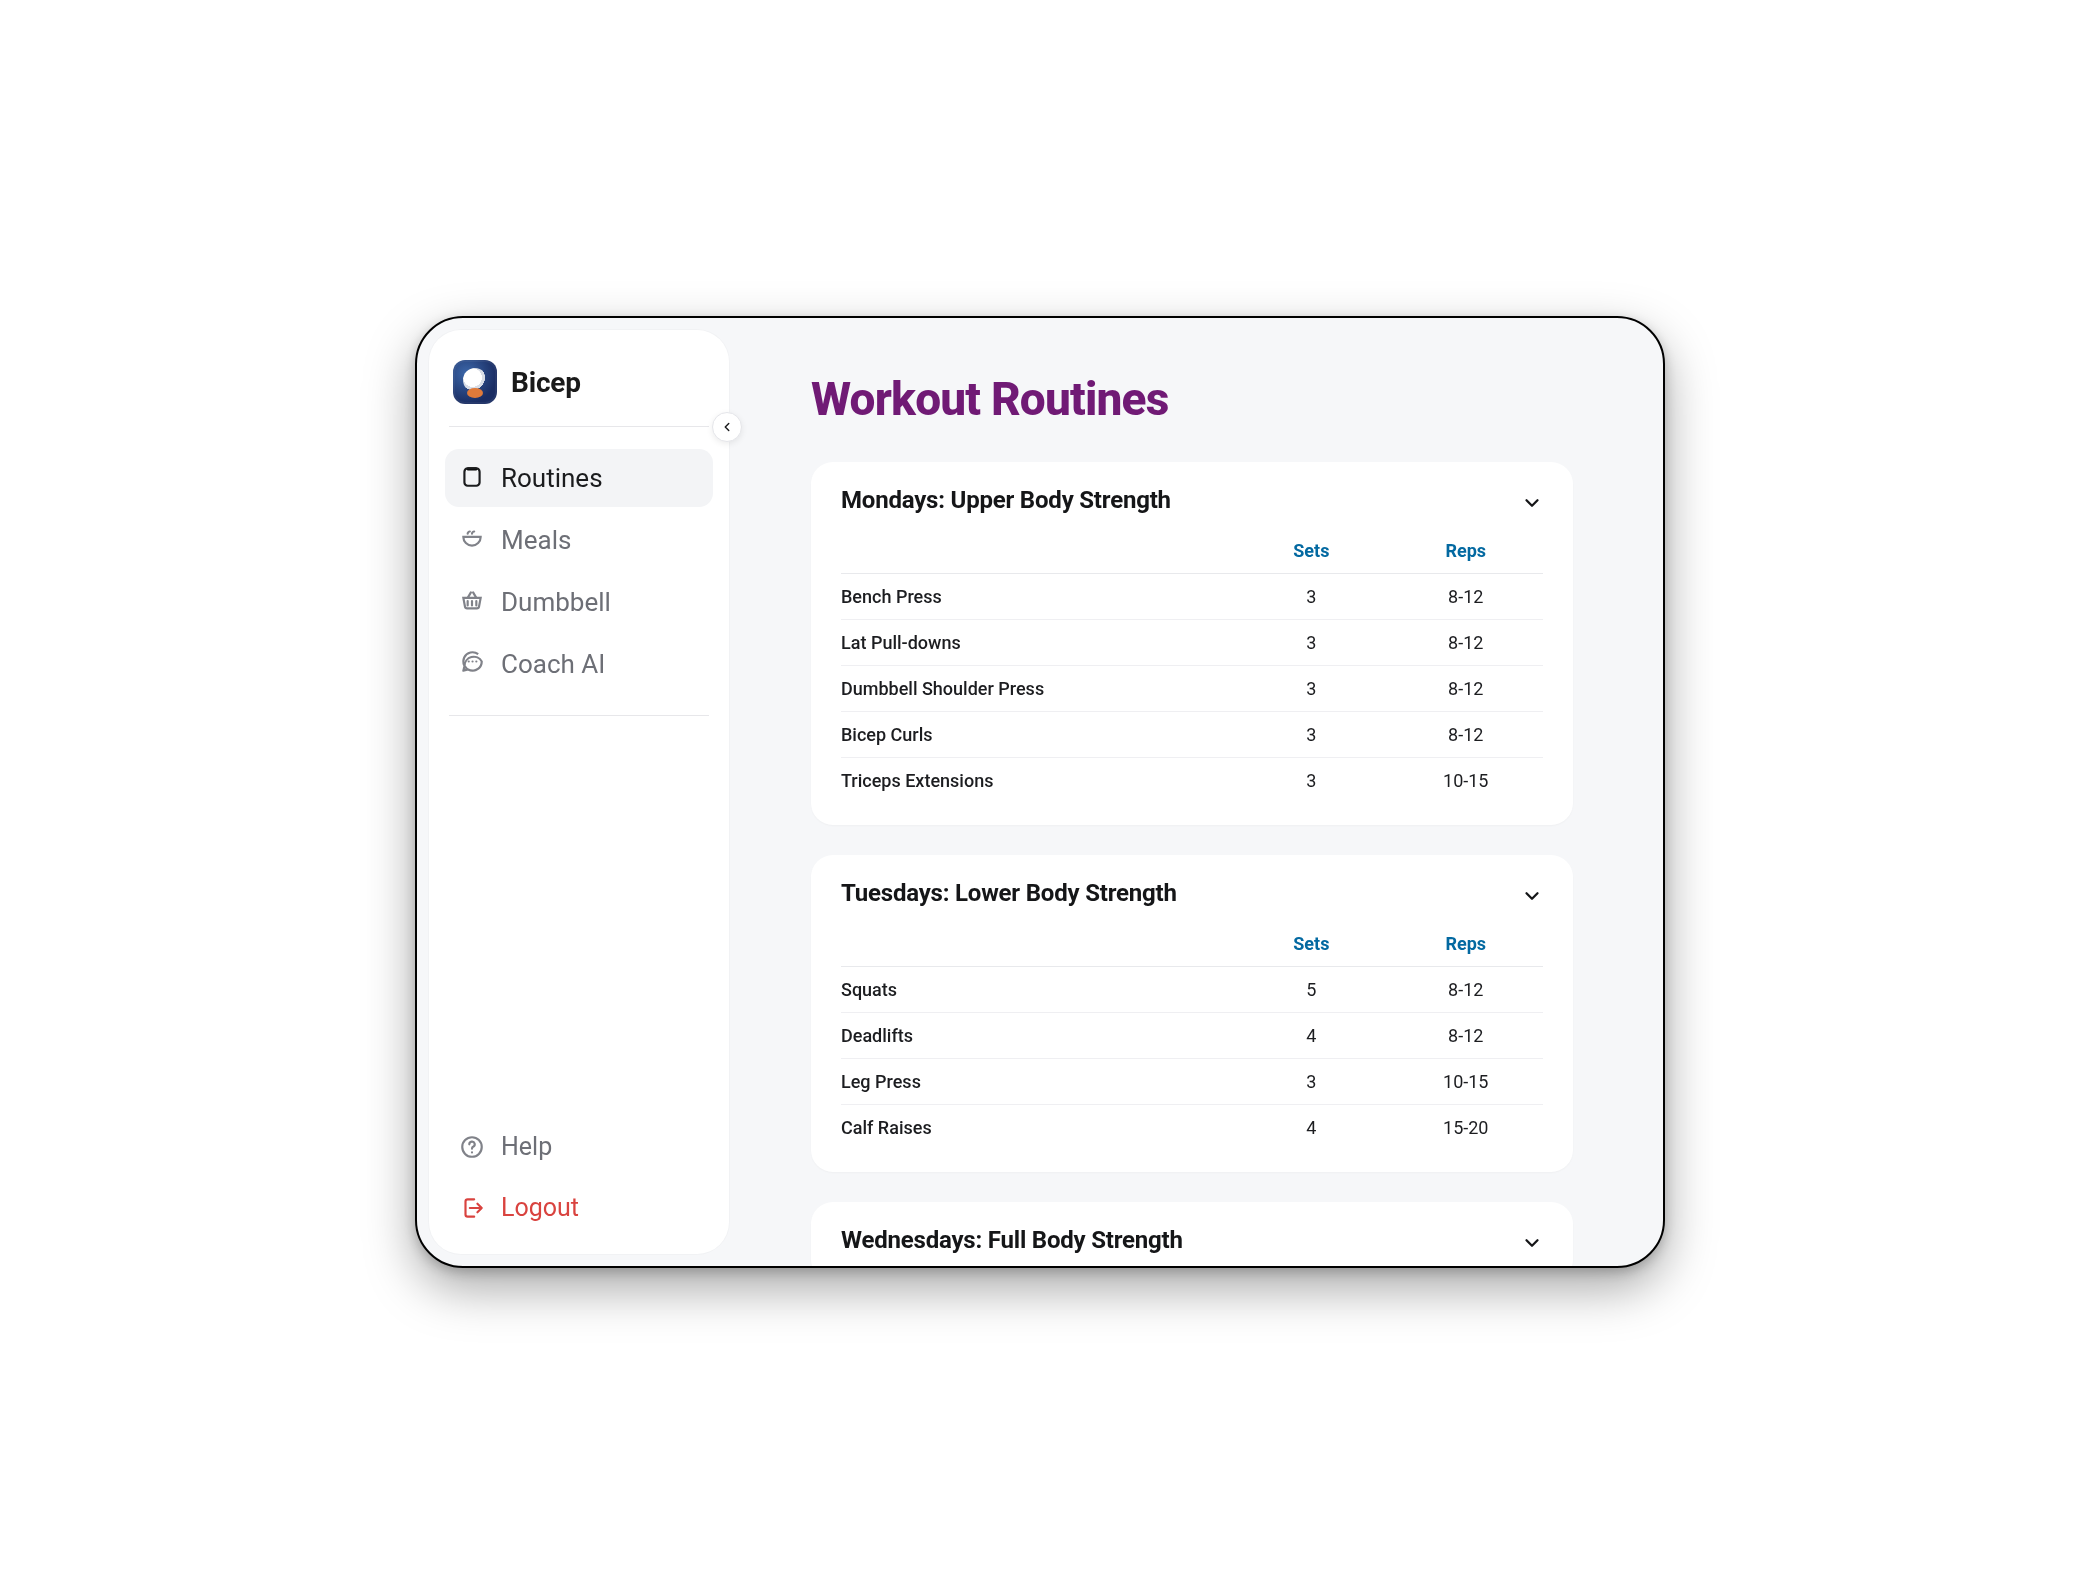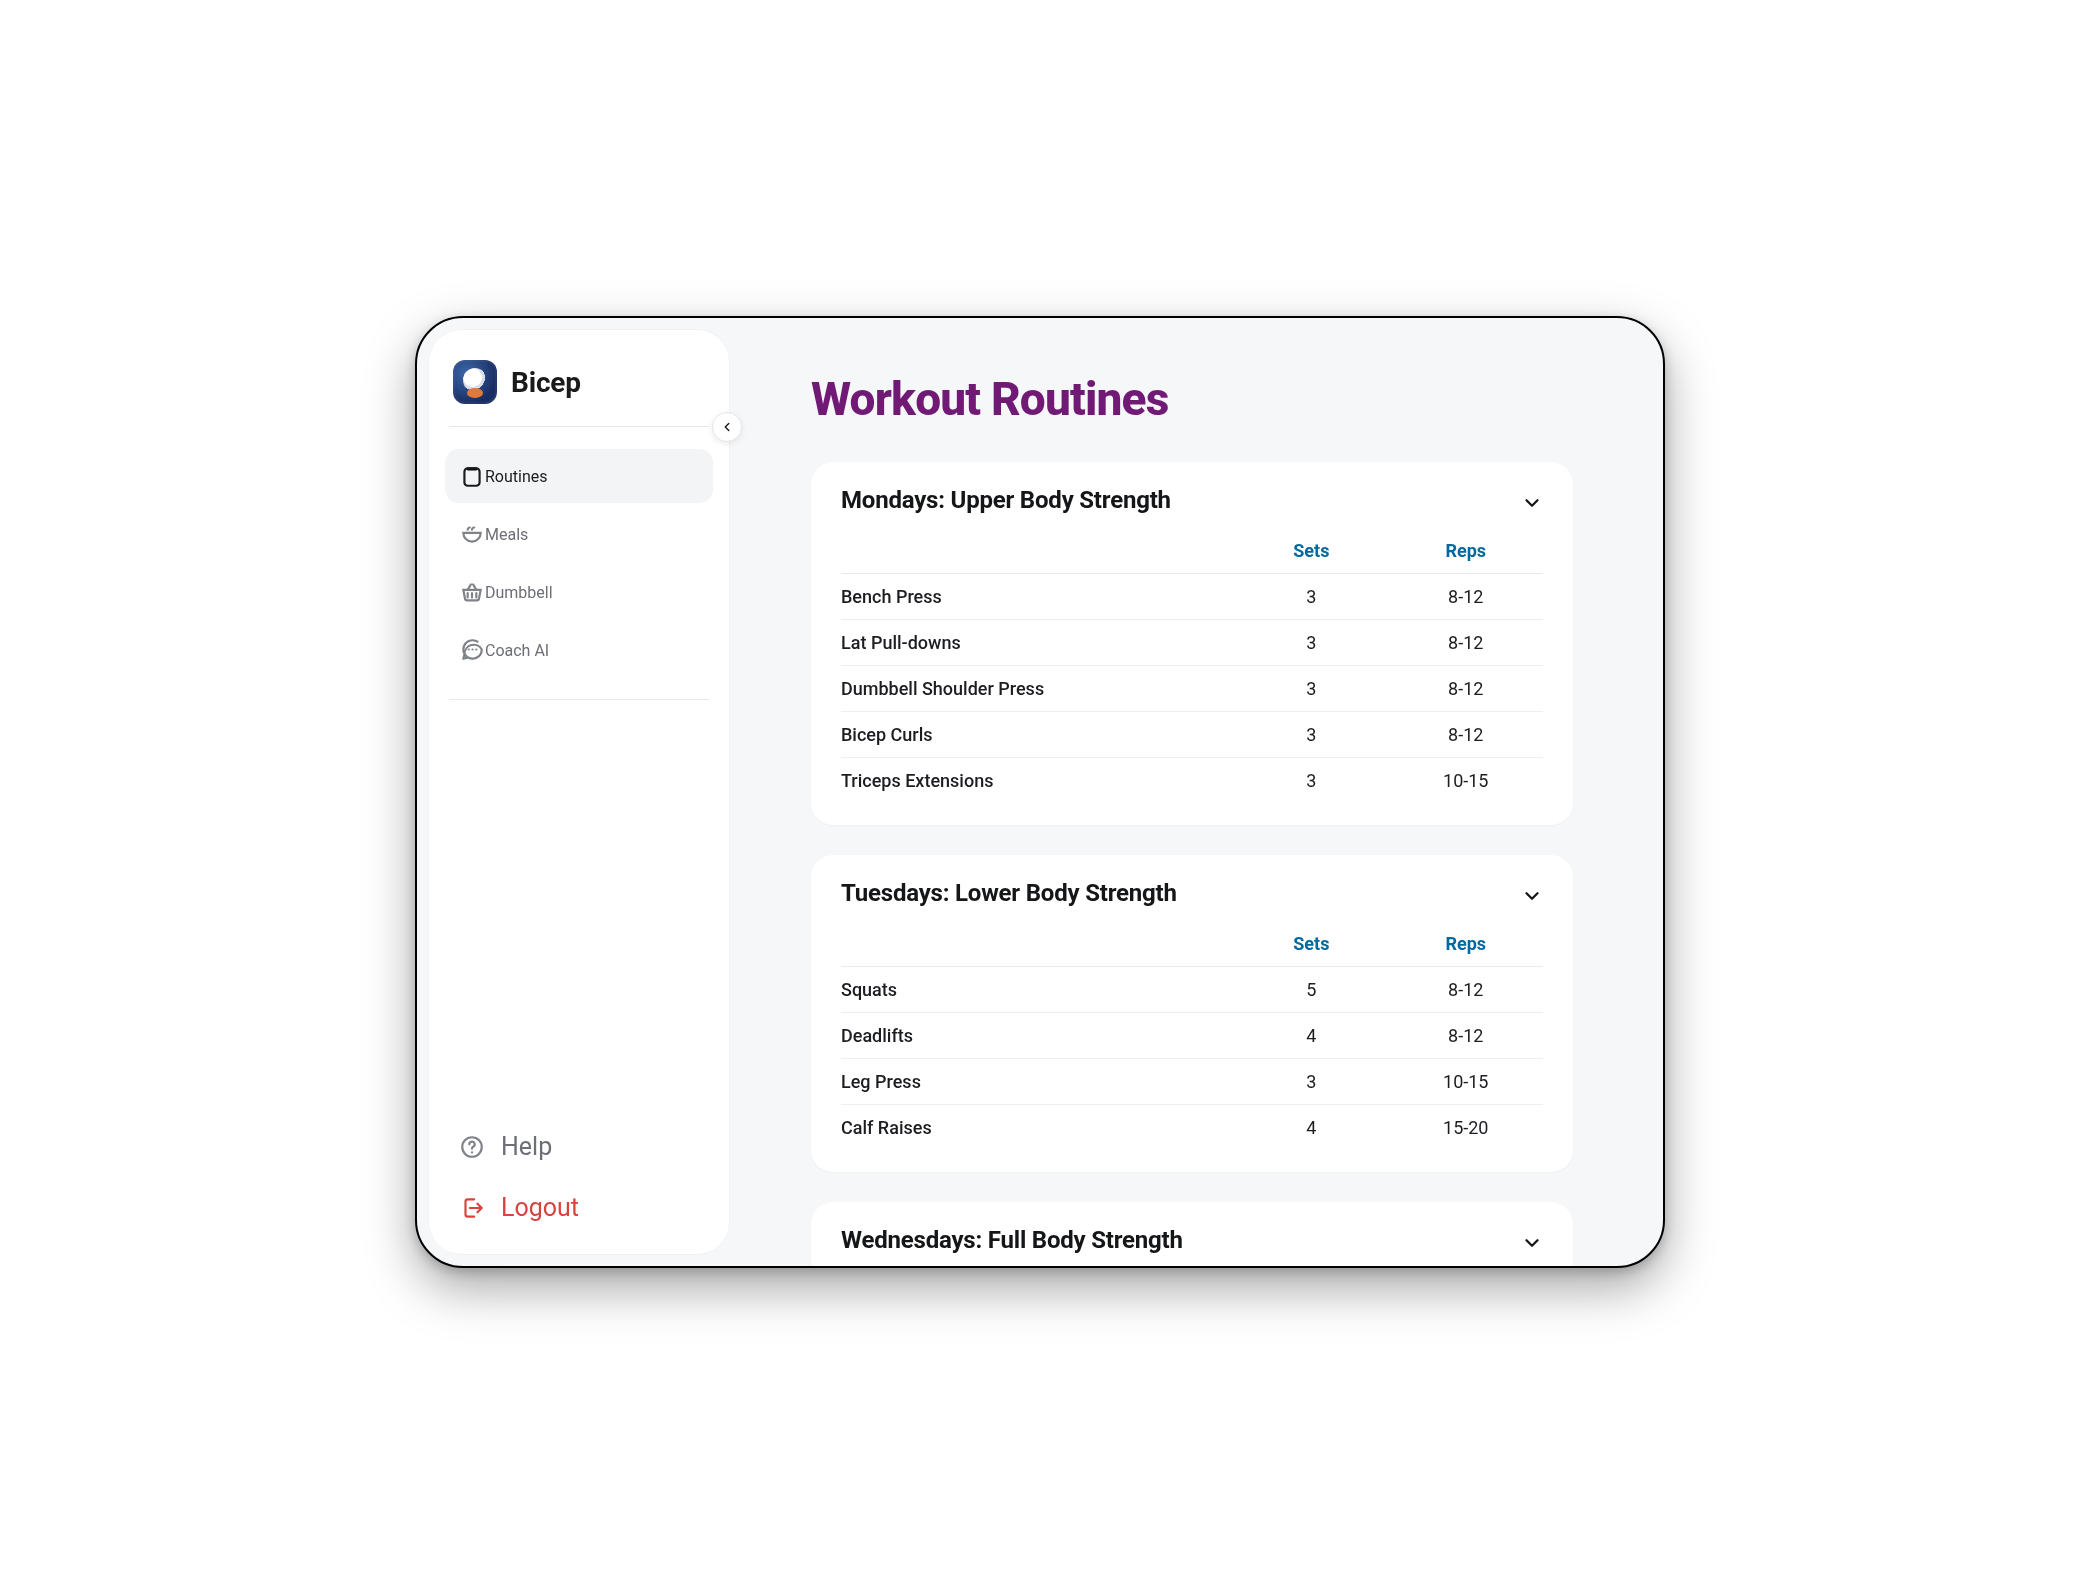--- a/index.html
+++ b/index.html
@@ -72,24 +72,24 @@
     }
 
     .sidebar-divider {
       height: 1px;
       background: #e7e7ea;
       margin: 22px 4px;
     }
     .sidebar-section { display:flex; flex-direction:column; gap:4px; }
     .nav-item {
       display: flex;
-      align-items: center;
+      gap: 16px;
       padding: 14px 14px;
       border-radius: 14px;
-      font-size: 16px;
+      font-size: 26px;
       color: #6d6f76;
       cursor: pointer;
       user-select: none;
     }
     .nav-item .nav-icon { width:26px; height:26px; color:#808289; flex:0 0 26px; }
     .nav-item.active {
       background: #f3f4f6;
       color: #1b1c1e;
     }
     .nav-item.active .nav-icon { color:#1b1c1e; }

